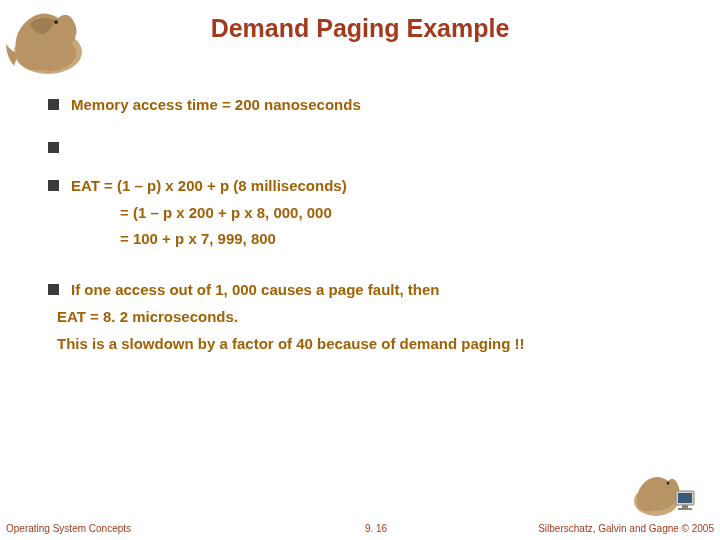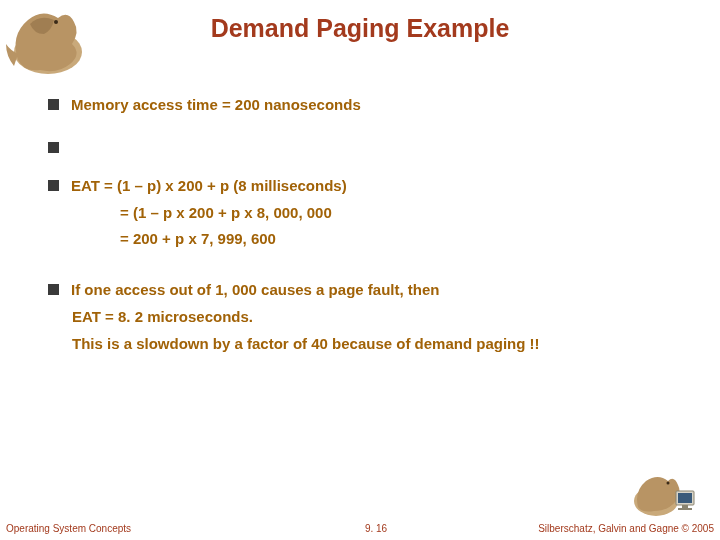--- a/index.html
+++ b/index.html
@@ -7,21 +7,21 @@
   .slide { position: relative; width: 708px; height: 540px; }
   .dino-tl { position: absolute; top: 0; left: 0; width: 90px; height: 80px; }
   .dino-br { position: absolute; bottom: 20px; right: 10px; width: 70px; height: 55px; }
   .title { position: absolute; top: 14px; left: 0; width: 720px; text-align: center; font-size: 25px; font-weight: bold; color: #a33a1d; }
   .content { position: absolute; top: 96px; left: 48px; width: 640px; font-size: 15px; font-weight: bold; color: #a16207; line-height: 1.25; }
   .item { margin-bottom: 24px; }
   .bullet-row { display: flex; align-items: flex-start; }
   .sq { display: inline-block; width: 11px; height: 11px; background: #3a3a3a; margin-top: 3px; margin-right: 12px; flex-shrink: 0; }
   .sub { margin-left: 72px; margin-top: 8px; }
   .sub div { margin-bottom: 8px; }
-  .sub2 { margin-left: 24px; margin-top: 8px; }
+  .sub2 { margin-left: 9px; margin-top: 8px; }
   .sub2 div { margin-bottom: 8px; }
   .footer { position: absolute; bottom: 6px; left: 0; width: 720px; font-size: 10px; color: #a33a1d; }
   .footer-left { position: absolute; left: 6px; bottom: 0; }
   .footer-center { position: absolute; left: 0; width: 720px; text-align: center; bottom: 0; padding-left: 32px; }
   .footer-right { position: absolute; right: 6px; bottom: 0; }
 </style>
 </head>
 <body>
 
 <div class="slide">
@@ -53,21 +53,21 @@
       </div>
     </div>
 
     <div class="item">
       <div class="bullet-row">
         <span class="sq"></span>
         <span>EAT = (1 – p) x 200 + p (8 milliseconds)</span>
       </div>
       <div class="sub">
         <div>= (1 – p  x 200 + p x 8, 000, 000</div>
-        <div>= 200 + p x 7, 999, 600</div>
+        <div>= 100 + p x 7, 999, 800</div>
       </div>
     </div>
 
     <div class="item" style="margin-top:32px;">
       <div class="bullet-row">
         <span class="sq"></span>
         <span>If one access out of 1, 000 causes a page fault, then</span>
       </div>
       <div class="sub2">
         <div>EAT = 8. 2 microseconds.</div>

